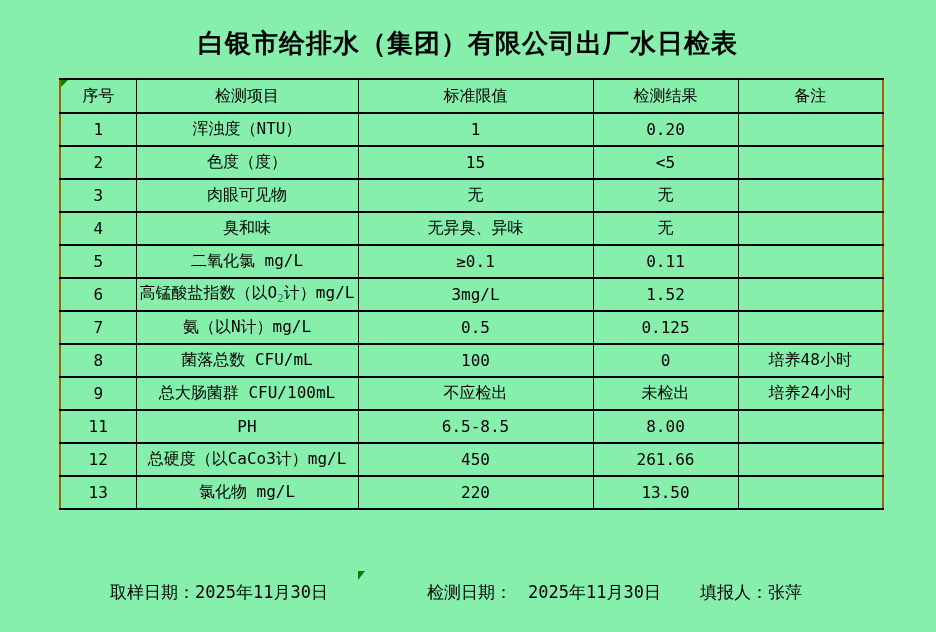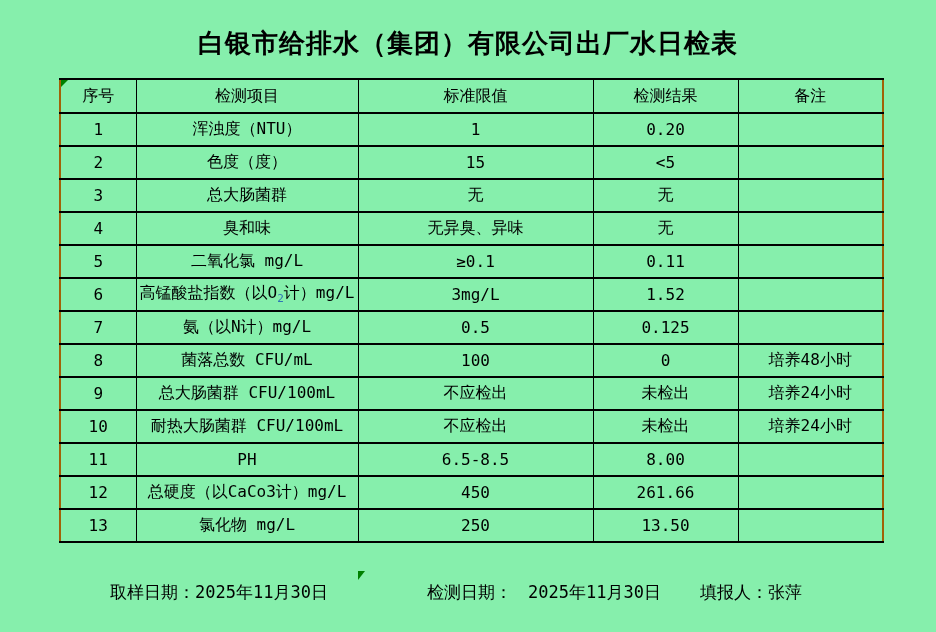--- a/index.html
+++ b/index.html
@@ -131,21 +131,21 @@
         </tr>
         <tr>
           <td>2</td>
           <td>色度（度）</td>
           <td>15</td>
           <td>&lt;5</td>
           <td></td>
         </tr>
         <tr>
           <td>3</td>
-          <td>总大肠菌群</td>
+          <td>肉眼可见物</td>
           <td>无</td>
           <td>无</td>
           <td></td>
         </tr>
         <tr>
           <td>4</td>
           <td>臭和味</td>
           <td>无异臭、异味</td>
           <td>无</td>
           <td></td>
@@ -179,44 +179,37 @@
           <td>培养48小时</td>
         </tr>
         <tr>
           <td>9</td>
           <td>总大肠菌群 CFU/100mL</td>
           <td>不应检出</td>
           <td>未检出</td>
           <td>培养24小时</td>
         </tr>
         <tr>
-          <td>10</td>
-          <td>耐热大肠菌群 CFU/100mL</td>
-          <td>不应检出</td>
-          <td>未检出</td>
-          <td>培养24小时</td>
-        </tr>
-        <tr>
           <td>11</td>
           <td>PH</td>
           <td>6.5-8.5</td>
           <td>8.00</td>
           <td></td>
         </tr>
         <tr>
           <td>12</td>
           <td>总硬度（以CaCo3计）mg/L</td>
           <td>450</td>
           <td>261.66</td>
           <td></td>
         </tr>
         <tr>
           <td>13</td>
           <td>氯化物 mg/L</td>
-          <td>250</td>
+          <td>220</td>
           <td>13.50</td>
           <td></td>
         </tr>
       </tbody>
   </table>
 
   <div class="corner-marker"></div>
   <div class="handle-marker"></div>
 
   <div class="footer">

